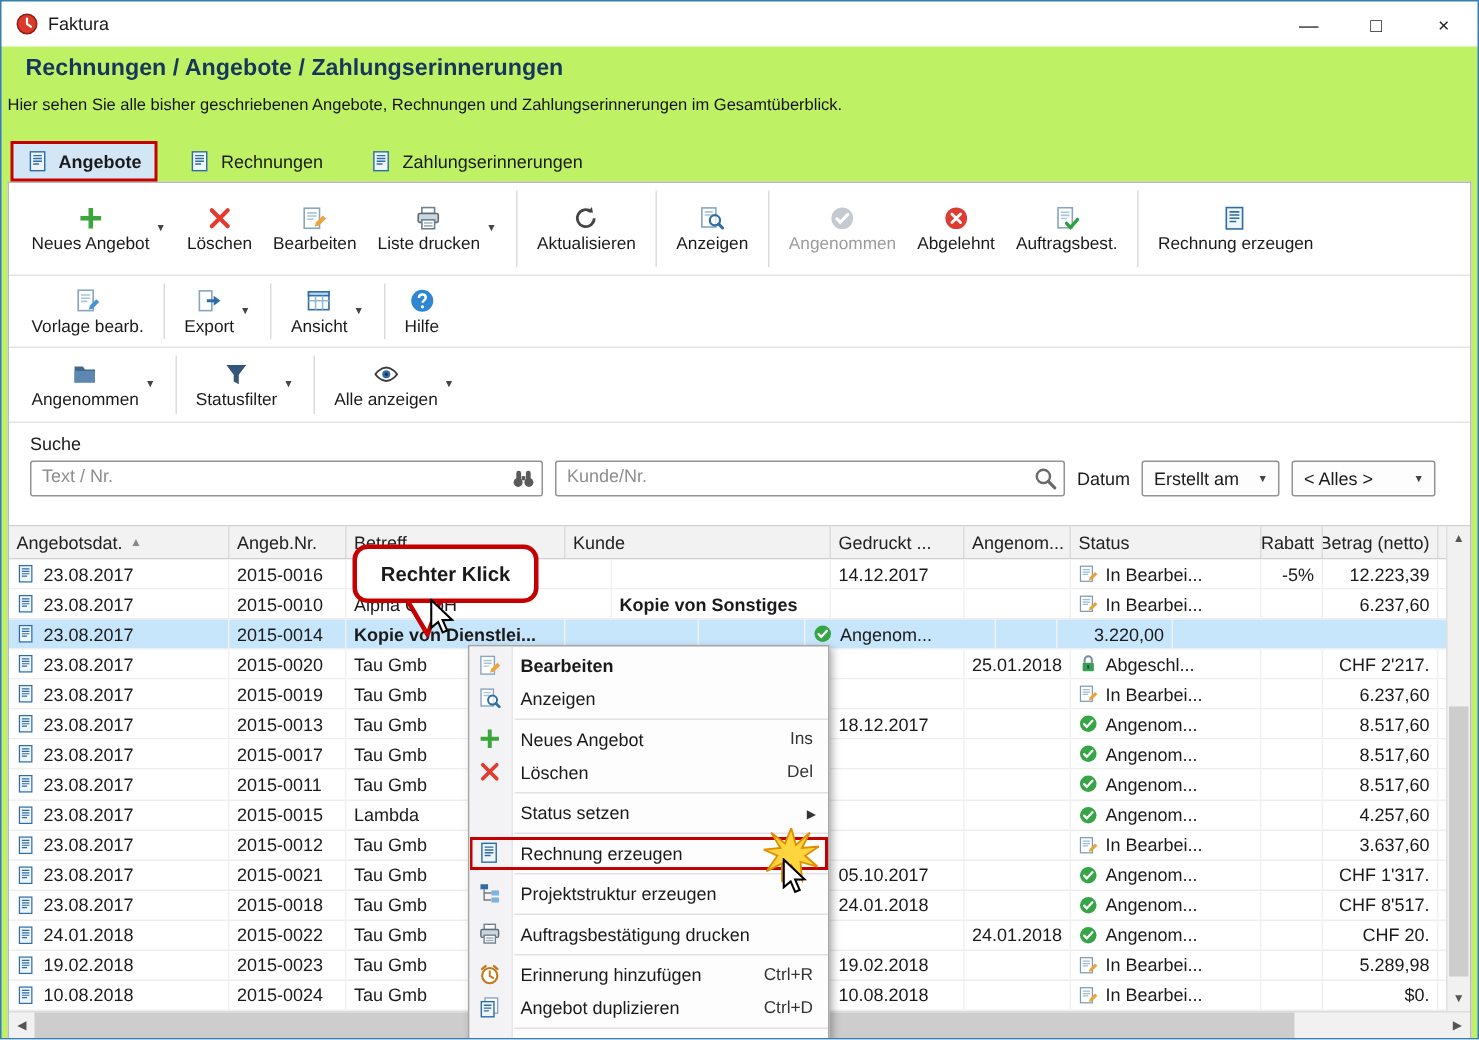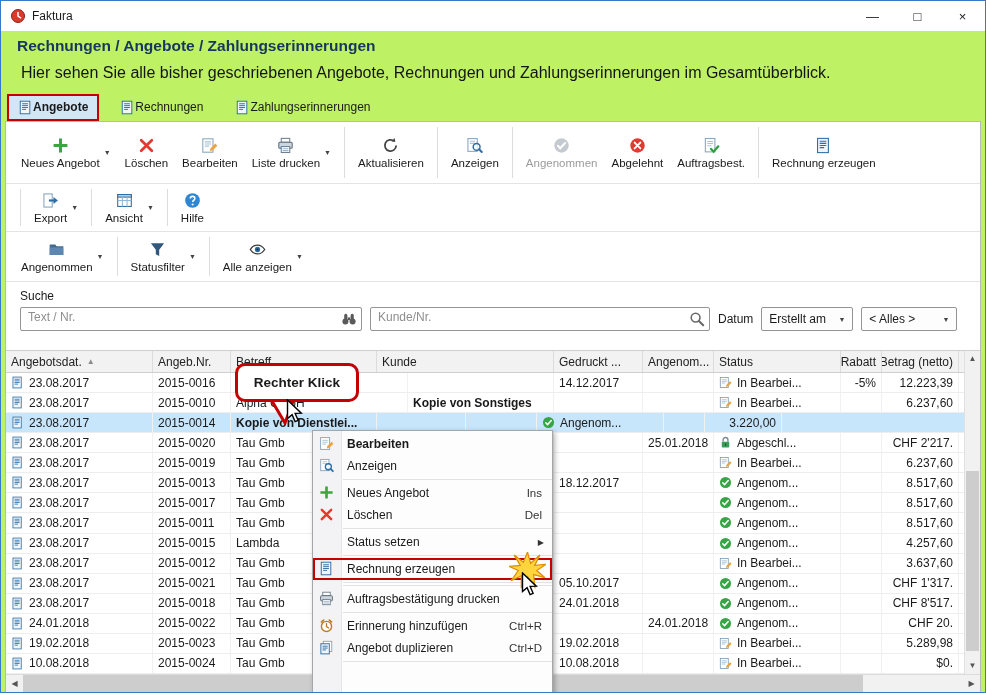--- a/index.html
+++ b/index.html
@@ -7,24 +7,24 @@
     background:#bef264;overflow:hidden;font-family:"Liberation Sans",sans-serif;font-size:12px;color:#1a1a1a;}
   
   .titlebar{position:absolute;top:0;left:0;right:0;height:30px;display:flex;align-items:center;background:#fff;}
   .app-ic{width:16px;height:16px;margin:0 6px 0 9px;}
   .app-ic svg{width:16px;height:16px;display:block;}
   .win-title{font-size:12px;}
   .win-controls{margin-left:auto;display:flex;height:30px;}
   .win-btn{width:45px;height:30px;display:flex;align-items:center;justify-content:center;font-size:13px;color:#222;background:none;border:none;font-family:inherit;}
   
   .page-title{position:absolute;top:36px;left:16px;font-size:15.5px;font-weight:bold;color:#17365d;}
-  .page-sub{position:absolute;top:63px;left:20px;font-size:16px;color:#141414;}
+  .page-sub{position:absolute;top:63px;left:4px;font-size:11px;color:#141414;}
   
   .tabs{position:absolute;top:92px;left:8px;height:28px;display:flex;align-items:center;gap:14px;z-index:3;}
-  .tab{display:flex;align-items:center;padding:4px 9px;}
+  .tab{display:flex;align-items:flex-end;gap:6px;padding:4px 9px;}
   .tab .ic{width:15px;height:15px;}
   .tab.active{background:#d3e6f6;font-weight:bold;}
   .tab.annotated{box-shadow:0 0 0 2px #c40000;}
   
   .panel{position:absolute;left:4px;right:4px;top:120px;bottom:0;border:1px solid #b9b9b9;border-bottom:none;background:#fff;box-sizing:border-box;}
   .tbrow{position:absolute;left:0;right:0;display:flex;align-items:center;padding:2px 8px;border-bottom:1px solid #e4e4e4;box-sizing:border-box;}
   #tbrow1{top:0;height:62px;}
   #tbrow2{top:62px;height:48px;}
   #tbrow3{top:110px;height:50px;}
   .tb-btn{display:flex;align-items:center;gap:2px;padding:3px 7px;}
@@ -264,20 +264,32 @@
               <svg viewBox="0 0 16 16">
                 <rect x="2.4" y="1.3" width="10.2" height="13.4" fill="#eef5fb" stroke="#2e6da4"></rect>
                 <path d="M4.4 4h6.2M4.4 6h6.2M4.4 8h6.2M4.4 10h4.2" stroke="#2e6da4" fill="none"></path>
               </svg>
             </span>
             <div class="tb-label">Rechnung erzeugen</div>
           </div>
         </div>
       </div>
     <div class="tbrow" id="tbrow2">
+        <div class="tb-btn">
+          <div class="tb-col">
+            <span class="ic">
+              <svg viewBox="0 0 16 16">
+                <rect x="2" y="1.4" width="9.4" height="12.8" fill="#fff" stroke="#88a6c0"></rect>
+                <path d="M3.8 4.4h5.8M3.8 6.4h5.8M3.8 8.4h4" stroke="#a8c4da" fill="none"></path>
+                <path d="M8.6 13.6l.8-2.6 4-4 1.8 1.8-4 4z" fill="#4a90d9"></path>
+              </svg>
+            </span>
+            <div class="tb-label">Vorlage bearb.</div>
+          </div>
+        </div>
         <div class="tb-divider"></div>
         <div class="tb-btn">
           <div class="tb-col">
             <span class="ic">
               <svg viewBox="0 0 16 16">
                 <rect x="1.8" y="1.8" width="7.8" height="12.4" fill="#fff" stroke="#88a6c0"></rect>
                 <path d="M6.5 8h5.3" stroke="#2e6da4" stroke-width="2" fill="none"></path>
                 <path d="M10.8 4.8L15 8l-4.2 3.2z" fill="#2e6da4"></path>
               </svg>
             </span>
@@ -1105,20 +1117,31 @@
       <div class="menu-item annotated">
         <span class="mi-icon">
           <svg viewBox="0 0 16 16">
             <rect x="2.4" y="1.3" width="10.2" height="13.4" fill="#eef5fb" stroke="#2e6da4"></rect>
             <path d="M4.4 4h6.2M4.4 6h6.2M4.4 8h6.2M4.4 10h4.2" stroke="#2e6da4" fill="none"></path>
           </svg>
         </span>
         <span class="mi-label">Rechnung erzeugen</span>
       </div>
       <div class="menu-sep"></div>
+      <div class="menu-item">
+        <span class="mi-icon">
+          <svg viewBox="0 0 16 16">
+            <rect x="1.4" y="1.6" width="5.4" height="3.6" fill="#2e6da4"></rect>
+            <rect x="9.2" y="6" width="5.4" height="3.6" fill="#7fb2dd"></rect>
+            <rect x="9.2" y="11" width="5.4" height="3.6" fill="#7fb2dd"></rect>
+            <path d="M4 5.2v7.6h5M4 7.8h5.2" stroke="#7a7a7a" fill="none"></path>
+          </svg>
+        </span>
+        <span class="mi-label">Projektstruktur erzeugen</span>
+      </div>
       <div class="menu-sep"></div>
       <div class="menu-item">
         <span class="mi-icon">
           <svg viewBox="0 0 16 16">
             <rect x="4" y="1.3" width="8" height="3.7" fill="#fff" stroke="#708090"></rect>
             <rect x="1.7" y="5" width="12.6" height="5.6" rx="1" fill="#cdd6de" stroke="#5d6b77"></rect>
             <rect x="4" y="9" width="8" height="5.6" fill="#fff" stroke="#708090"></rect>
             <path d="M5.3 11h5.4M5.3 12.8h5.4" stroke="#9fb3c2" fill="none"></path>
           </svg>
         </span>

